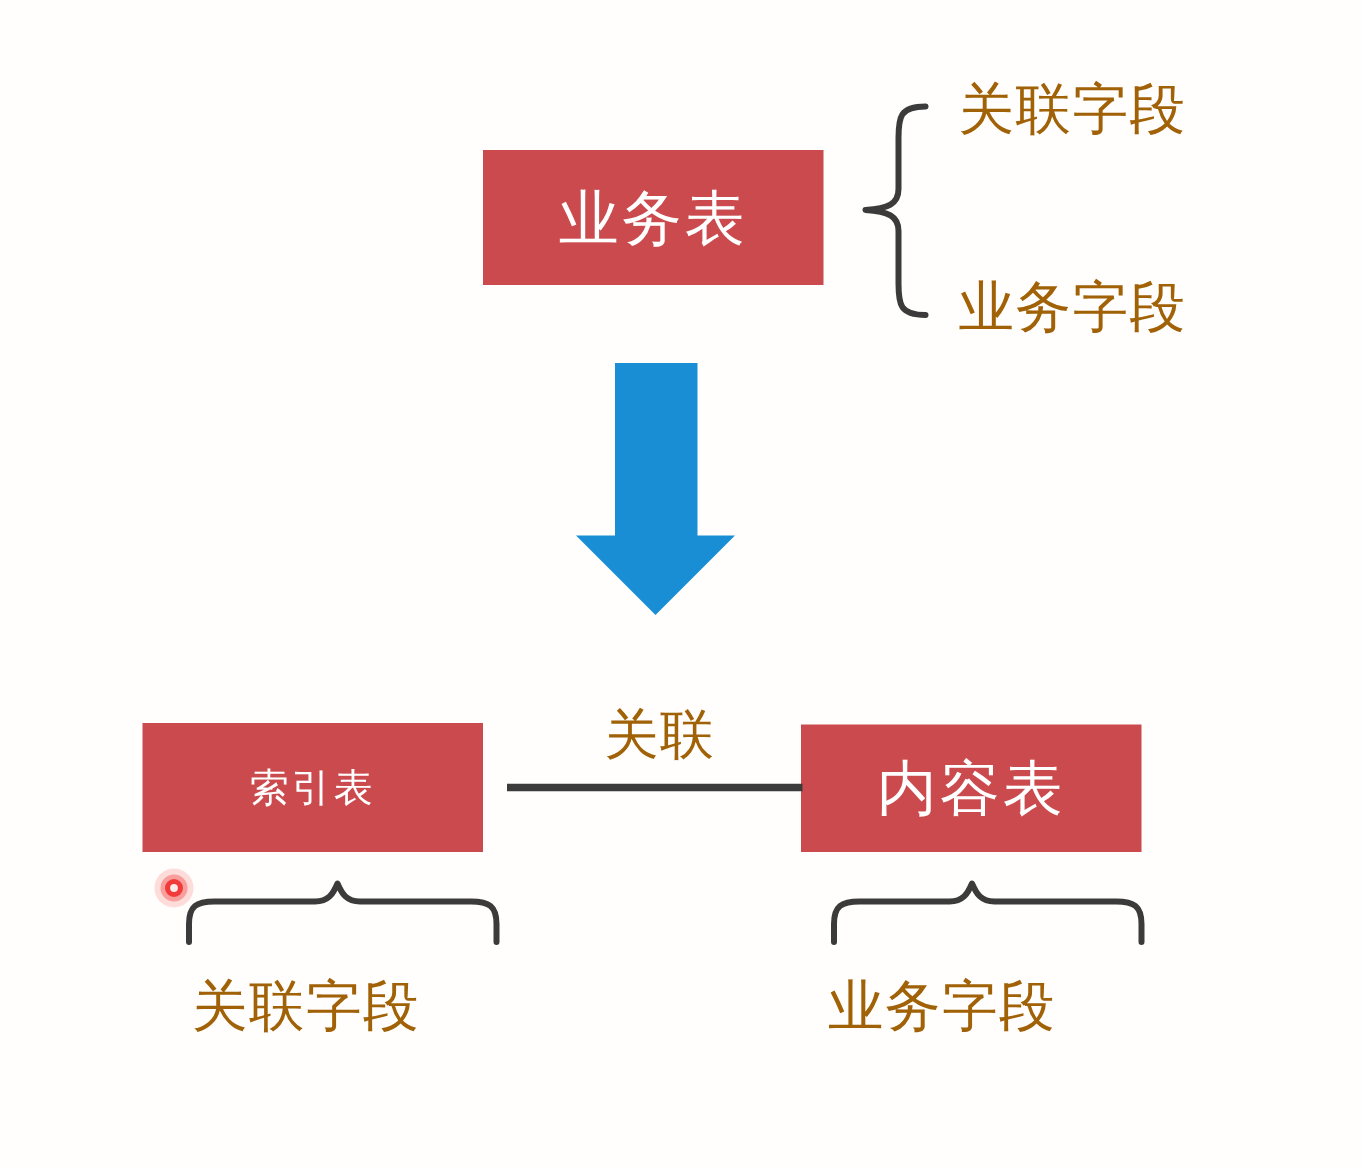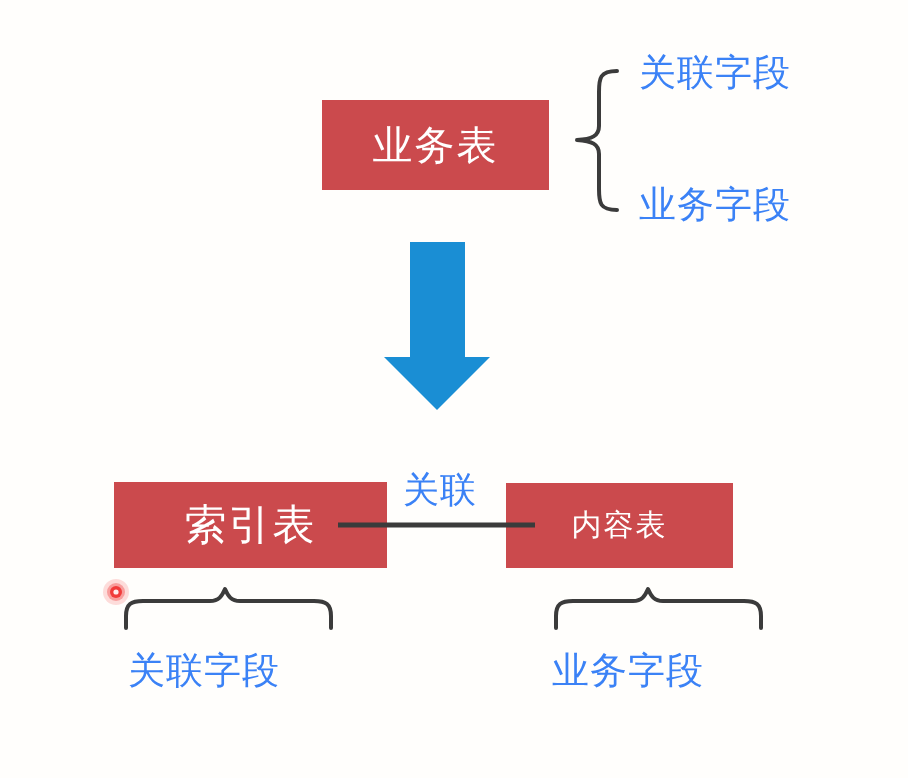--- a/index.html
+++ b/index.html
@@ -32,38 +32,38 @@
     user-select: none;
   }
   #box-business {
     left: 322px;
     top: 100px;
     width: 227px;
     height: 90px;
     font-size: 40px;
   }
   #box-index {
-    left: 114px;
+    left: 95px;
     top: 482px;
-    width: 273px;
+    width: 227px;
     height: 86px;
-    font-size: 42px;
+    font-size: 26px;
   }
   #box-content {
-    left: 506px;
+    left: 534px;
     top: 483px;
     width: 227px;
     height: 85px;
-    font-size: 30px;
+    font-size: 40px;
   }
 
   
   .label {
     position: absolute;
-    color: #3b82f6;
+    color: #a16207;
     font-size: 37px;
     letter-spacing: 1px;
     white-space: nowrap;
     user-select: none;
   }
   #label-top-relation-field  { left: 639px; top: 48px;  }
   #label-top-business-field  { left: 639px; top: 180px; }
   #label-link               { left: 403px; top: 466px; font-size: 36px; }
   #label-bottom-relation-field { left: 128px; top: 646px; }
   #label-bottom-business-field { left: 552px; top: 646px; }

